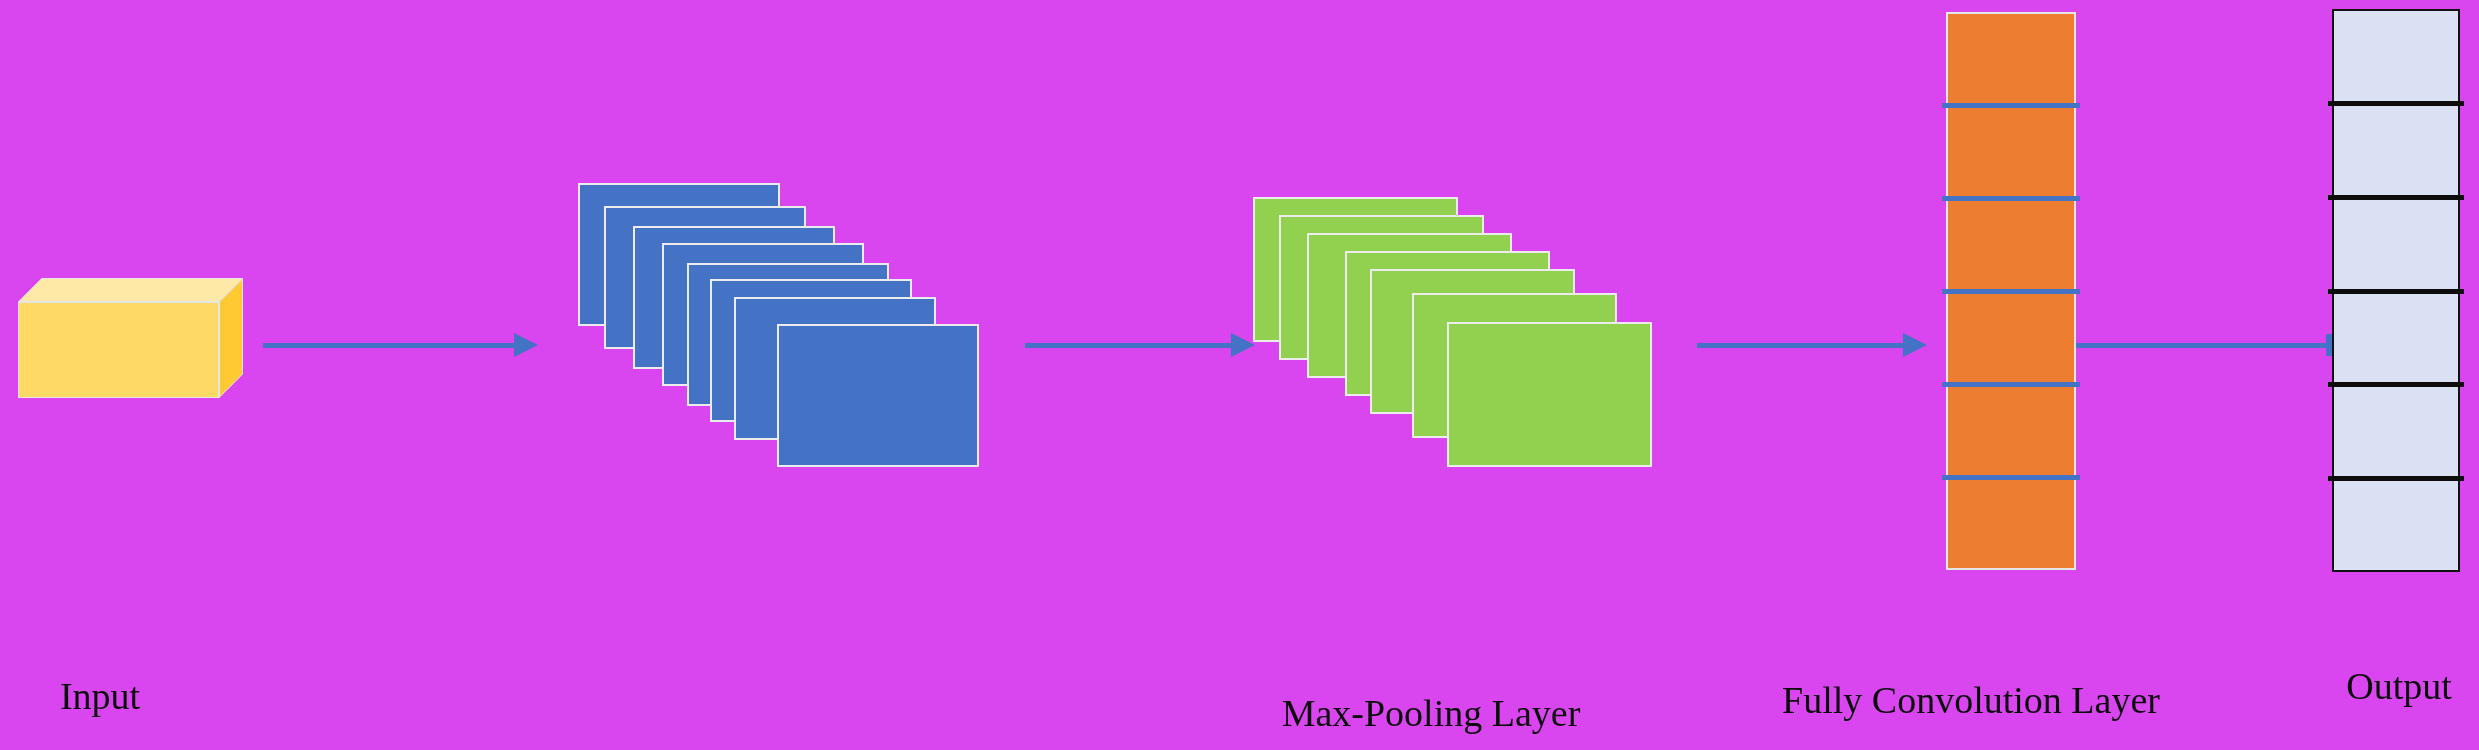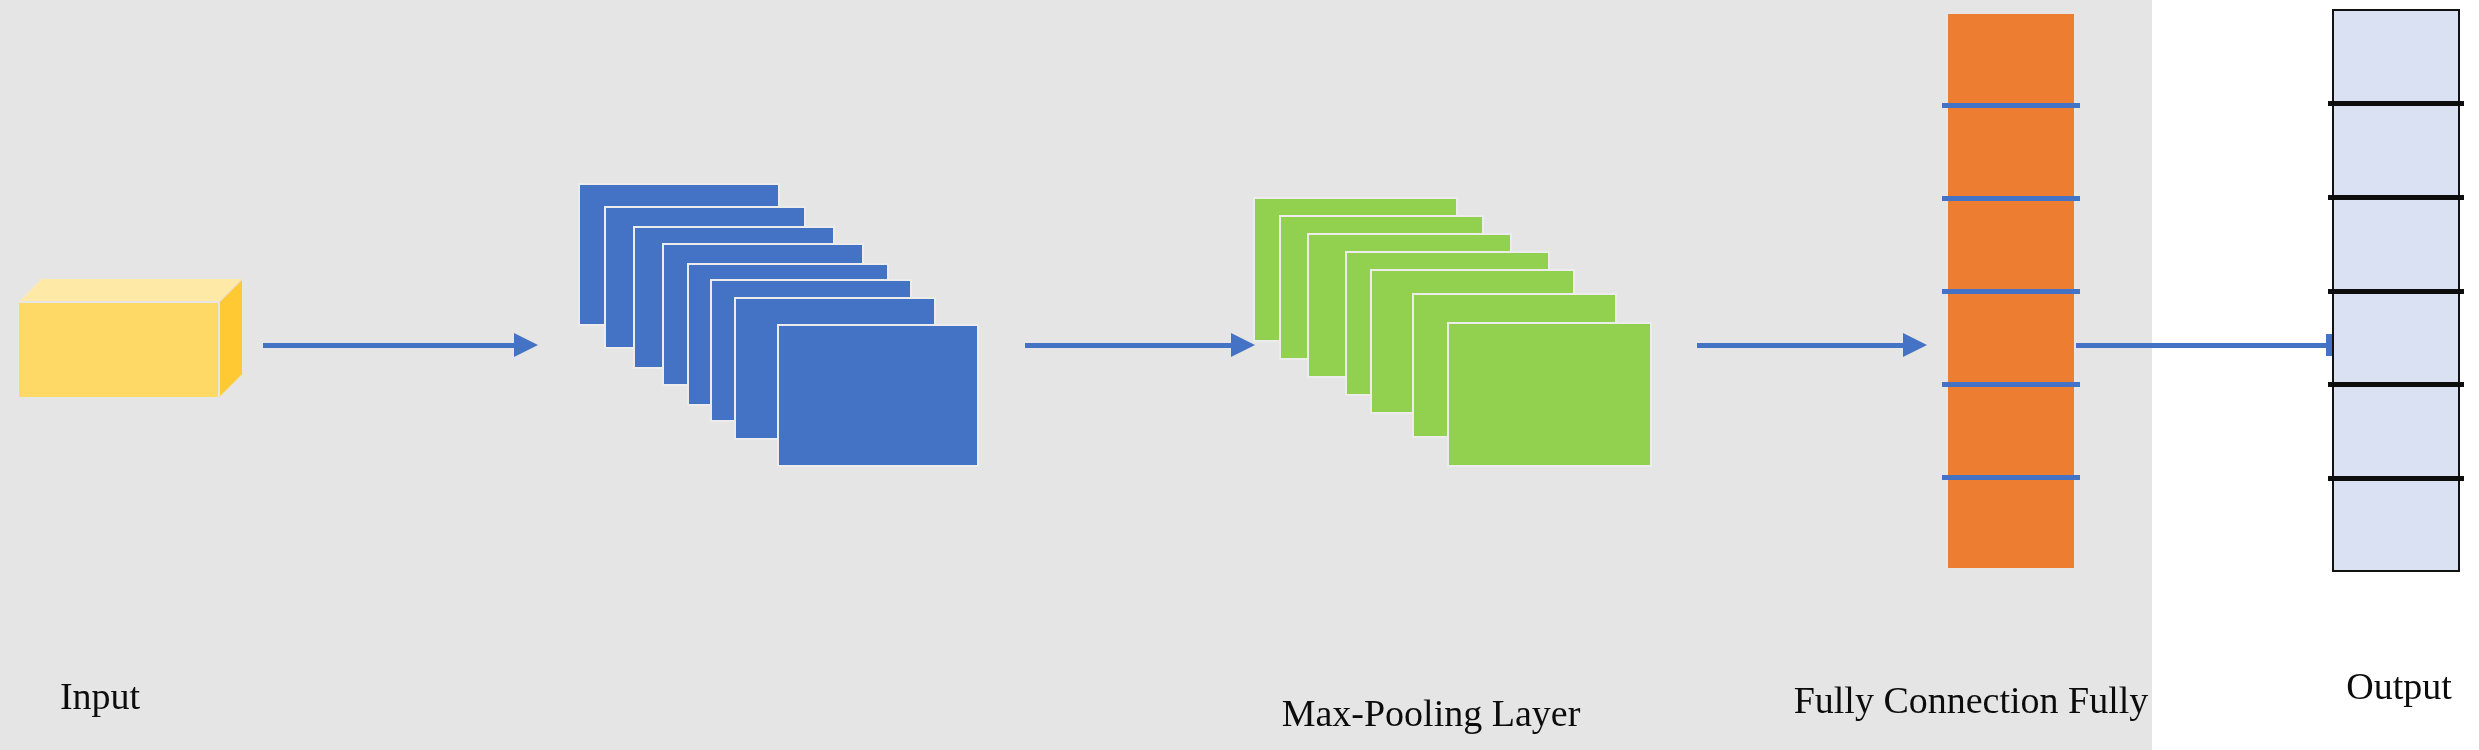--- a/index.html
+++ b/index.html
@@ -1,18 +1,18 @@
 <!DOCTYPE html>
 <html><head>
 <meta charset="utf-8">
 <style>
   html,body{margin:0;padding:0;background:#ffffff;}
   body{width:2479px;height:750px;overflow:hidden;
        font-family:"Liberation Serif","DejaVu Serif",serif;}
-  .canvas{position:relative;width:2152px;height:750px;background:#e5e5e5;}
+  .canvas{position:relative;width:2479px;height:750px;background:#d946ef;}
 
   
   .fmap{position:absolute;box-sizing:border-box;border:2px solid #ececec;}
 
   
   .cuboid-face{position:absolute;box-sizing:border-box;border:1px solid #e7e6e6;}
 
   
   .column{position:absolute;box-sizing:border-box;}
   .divider{position:absolute;}
@@ -90,16 +90,16 @@
     <div class="arrow-line" style="right: 22px; background: rgb(68, 114, 196);"></div>
     <div class="arrow-head" style="border-left: 24px solid rgb(68, 114, 196);"></div>
   </div>
   <div class="arrow" id="line-4" style="left:2076px;top:345px;width:256px;">
     <div class="arrow-line" style="right: 4px; background: rgb(68, 114, 196);"></div>
     <div class="end-bar" style="background: rgb(68, 114, 196);"></div>
   </div>
 
   <div class="layer-label" style="left:30px;top:674px;width:140px;">Input</div>
   <div class="layer-label" style="left:1250px;top:691px;width:362px;">Max-Pooling Layer</div>
-  <div class="layer-label" style="left:1770px;top:678px;width:402px;">Fully Connection Fully</div>
+  <div class="layer-label" style="left:1770px;top:678px;width:402px;">Fully Convolution Layer</div>
   <div class="layer-label" style="left:2320px;top:664px;width:158px;">Output</div>
 
 </div>
 
 </body></html>

